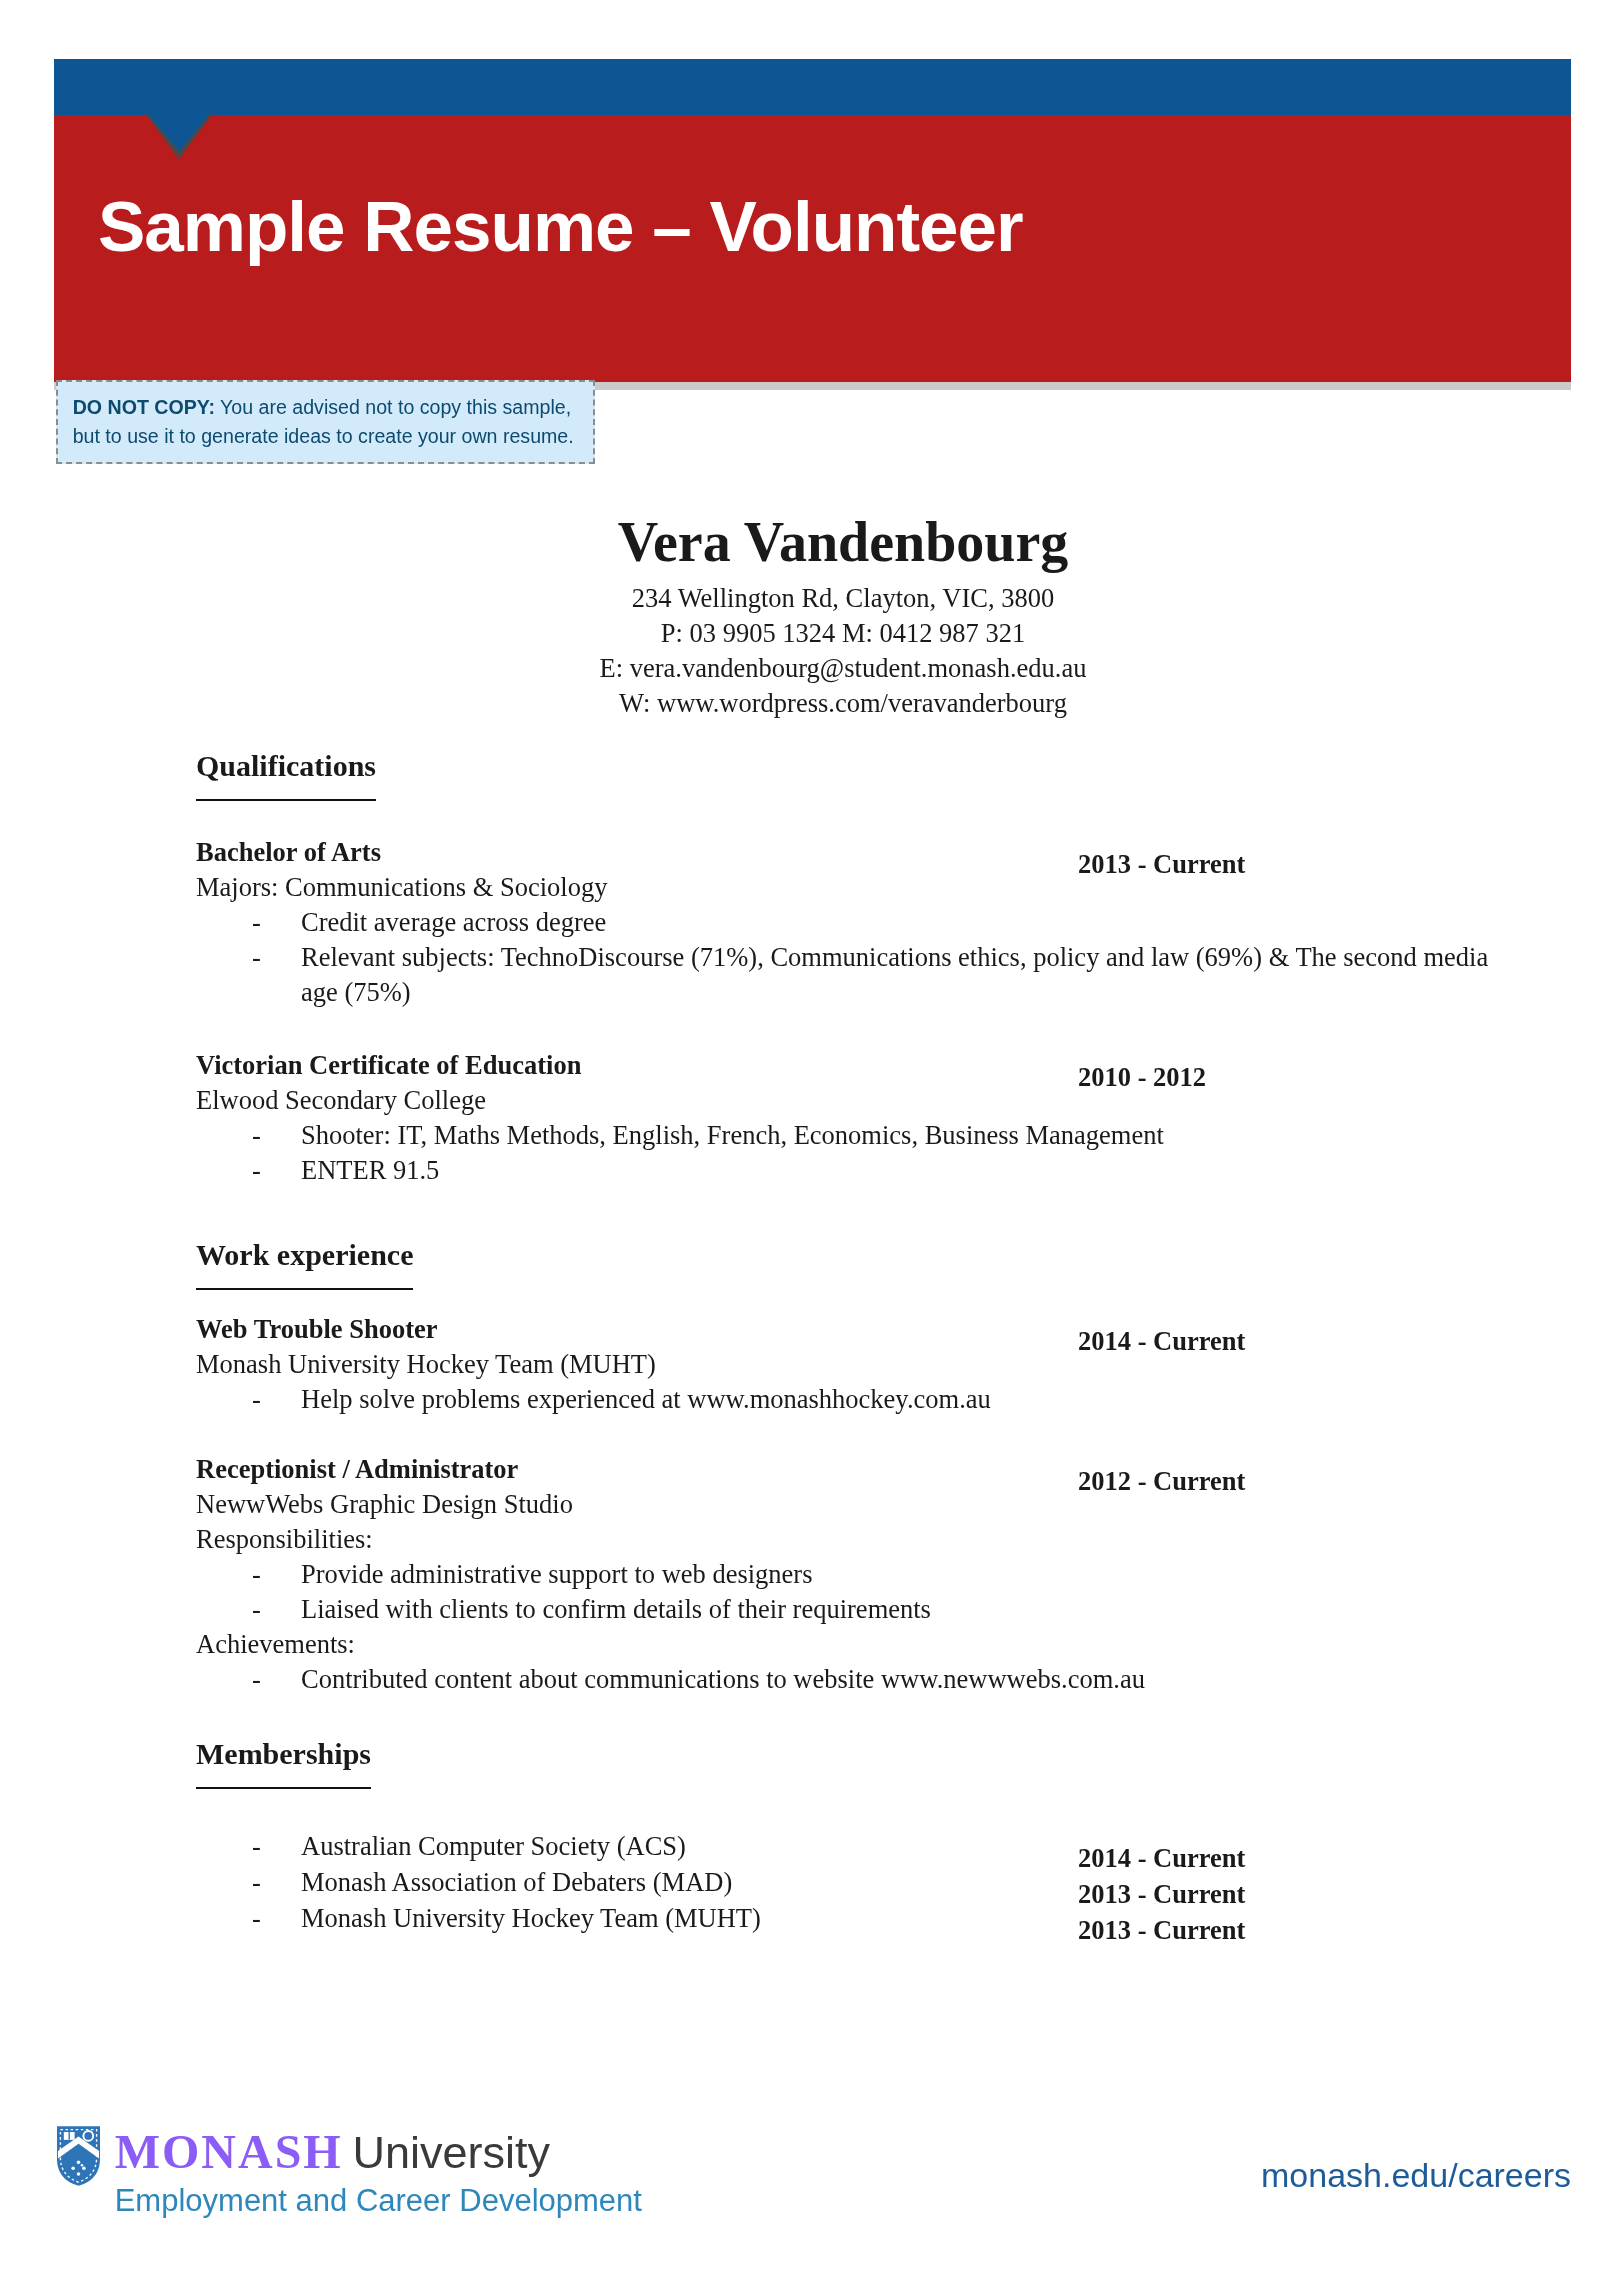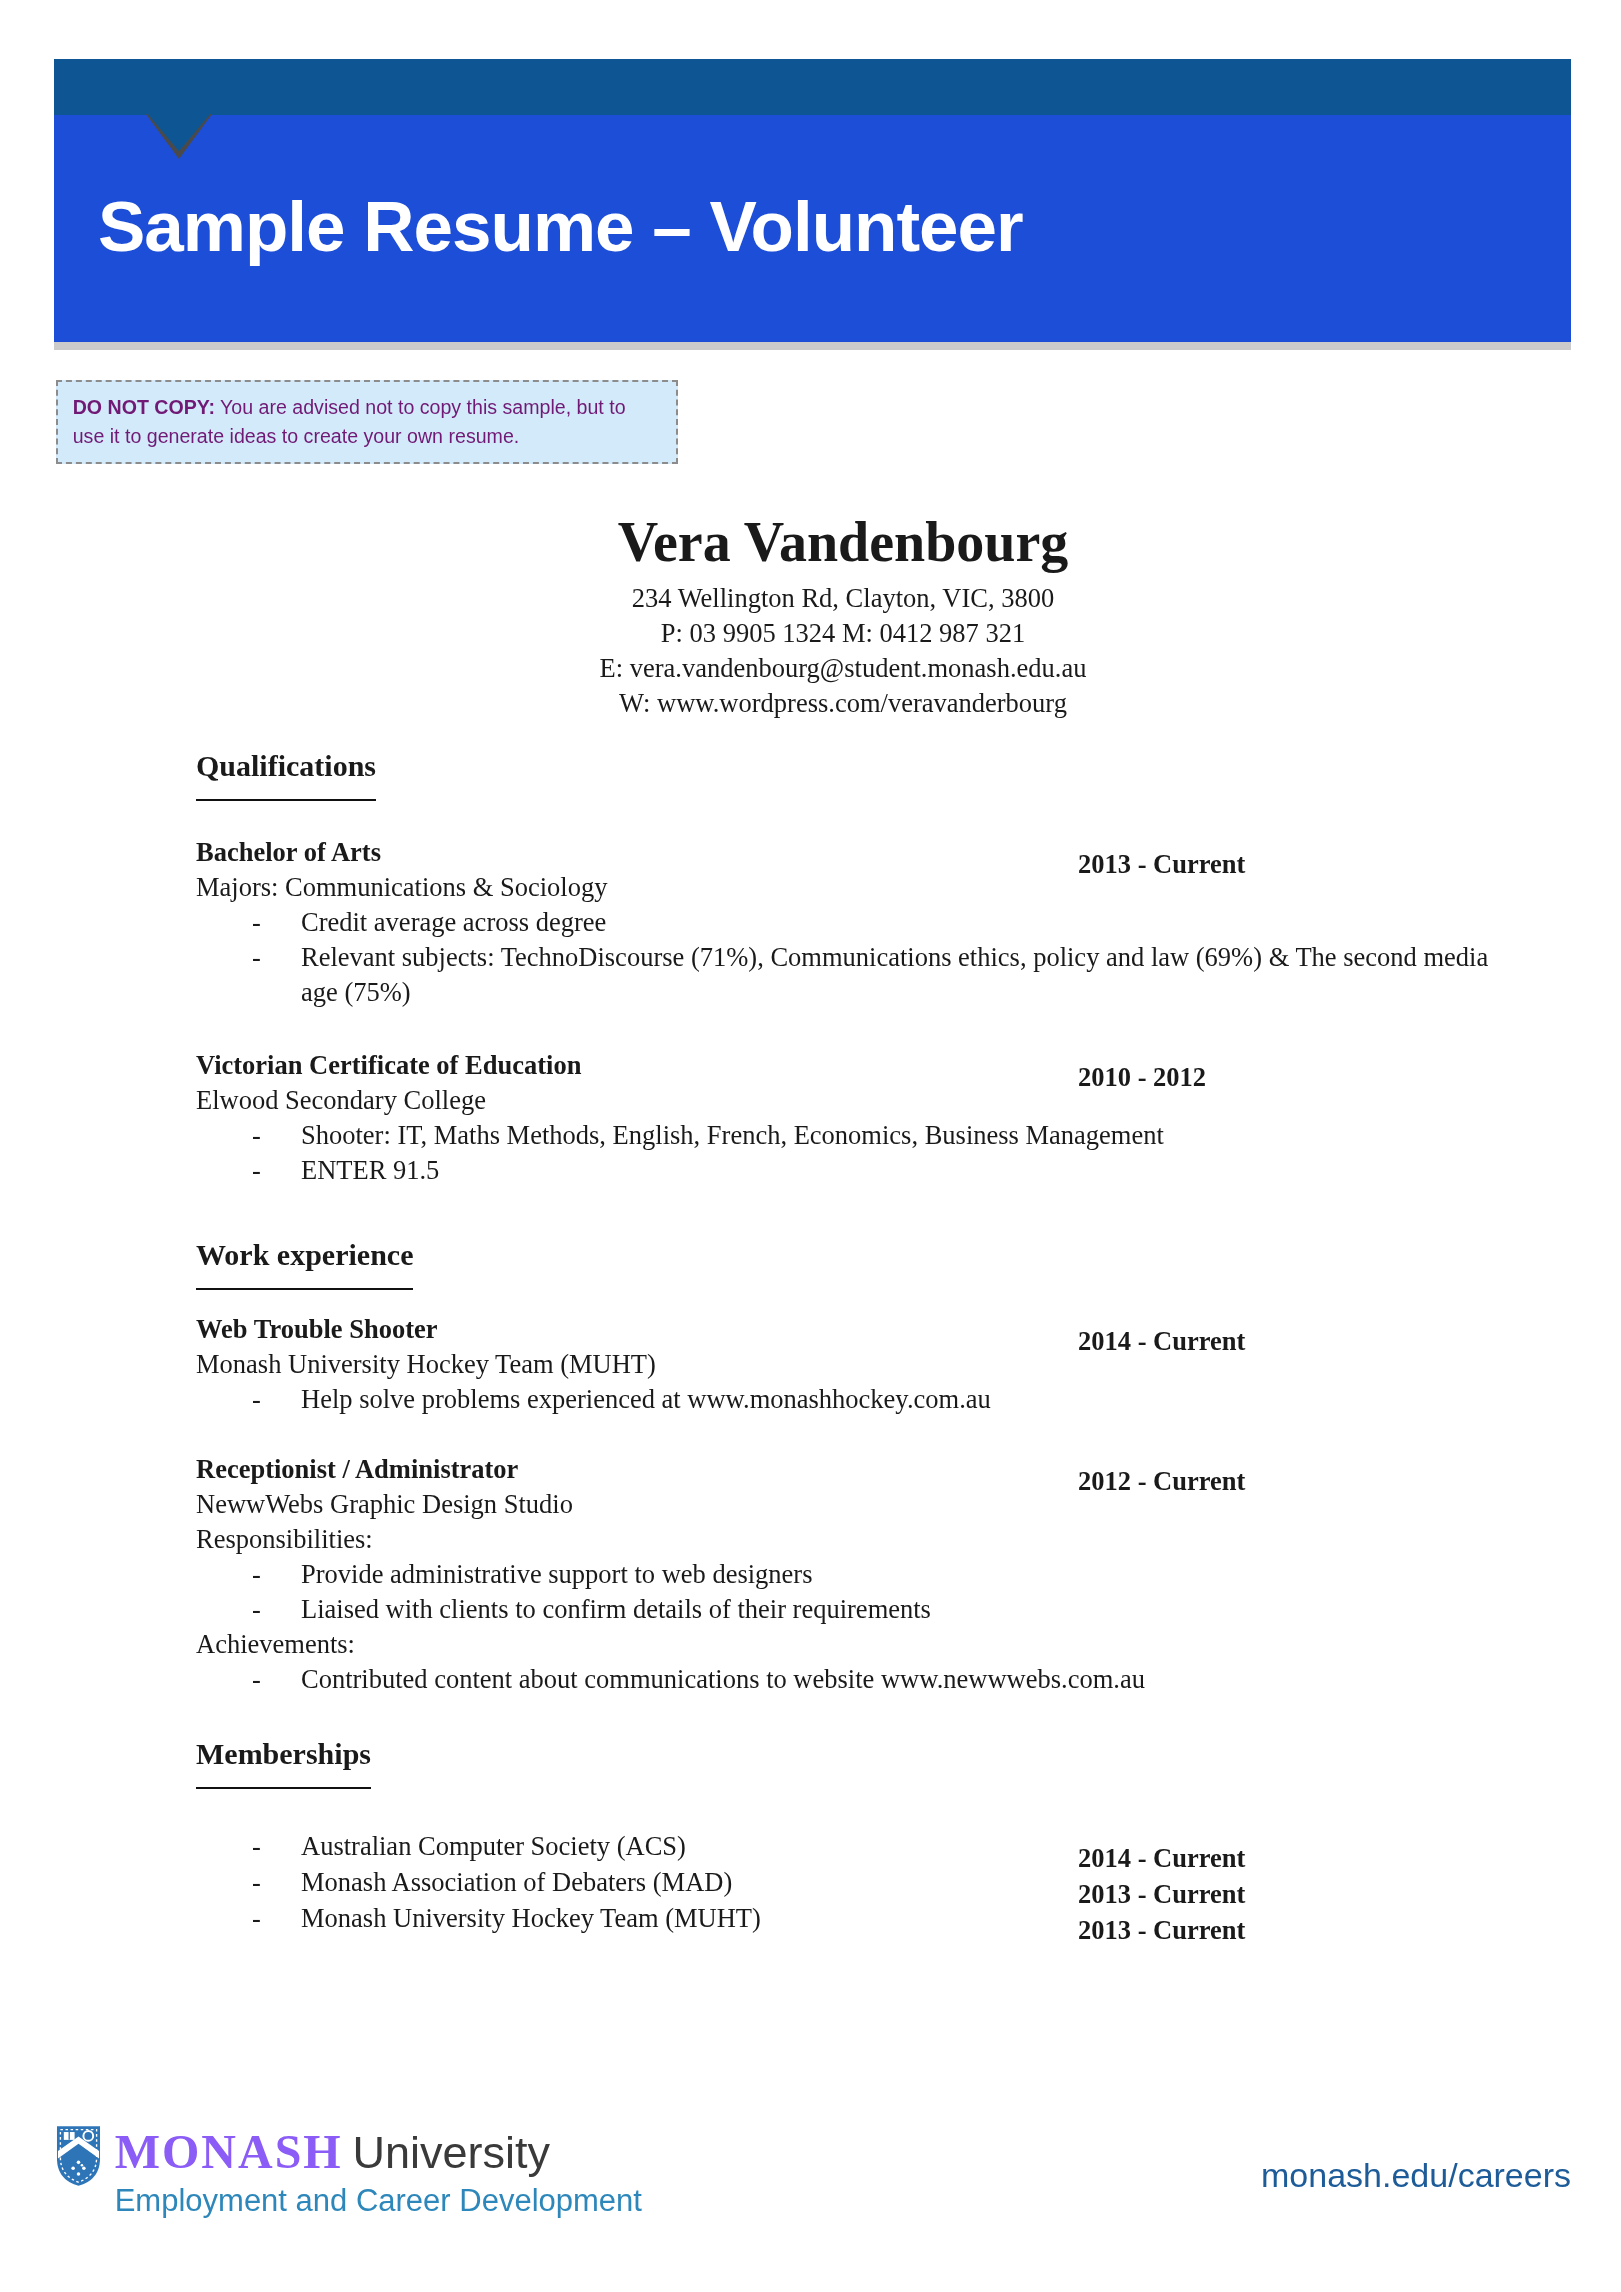--- a/index.html
+++ b/index.html
@@ -4,34 +4,34 @@
 <style>
   html,body { margin:0; padding:0; background:#ffffff; }
   .page {
     position:relative; width:1621px; height:2293px; background:#ffffff;
     font-family:"Liberation Serif", serif; color:#1a1a1a; overflow:hidden;
   }
 
   
   .banner { position:absolute; left:54px; top:59px; width:1517px; }
   .blue-bar { height:56px; background:#0e5693; }
-  .dark-band { position:relative; height:227px; background:#1d4ed8; }
+  .dark-band { position:relative; height:267px; background:#b91c1c; }
   .page-title {
     position:absolute; left:44px; top:71px;
     font-family:"Liberation Sans", sans-serif; font-weight:bold;
     font-size:71px; letter-spacing:-1px; color:#ffffff; white-space:nowrap;
   }
   .notch { position:absolute; left:86px; top:-1px; }
   .shadow-strip { height:7.8px; background:#cbcbcb; }
 
   
   .warning {
-    position:absolute; left:56px; top:380px; width:622px; box-sizing:border-box;
+    position:absolute; left:56px; top:380px; width:539px; box-sizing:border-box;
     background:#d3eafa; border:2.9px dashed #8c8c8c; padding:10.8px 14.7px;
-    font-family:"Liberation Sans", sans-serif; font-size:19.6px; line-height:29px; color:#701a75;
+    font-family:"Liberation Sans", sans-serif; font-size:19.6px; line-height:29px; color:#0c4a6e;
   }
   .warning b { font-weight:bold; }
 
   
   .contact { position:absolute; left:196px; top:510px; width:1294px; text-align:center; }
   .person-name { font-size:56px; font-weight:bold; line-height:65px; margin-bottom:5.9px; }
   .contact-line { font-size:26.5px; line-height:35px; }
 
   
   .resume { position:absolute; left:196px; top:747px; width:1294px; }

